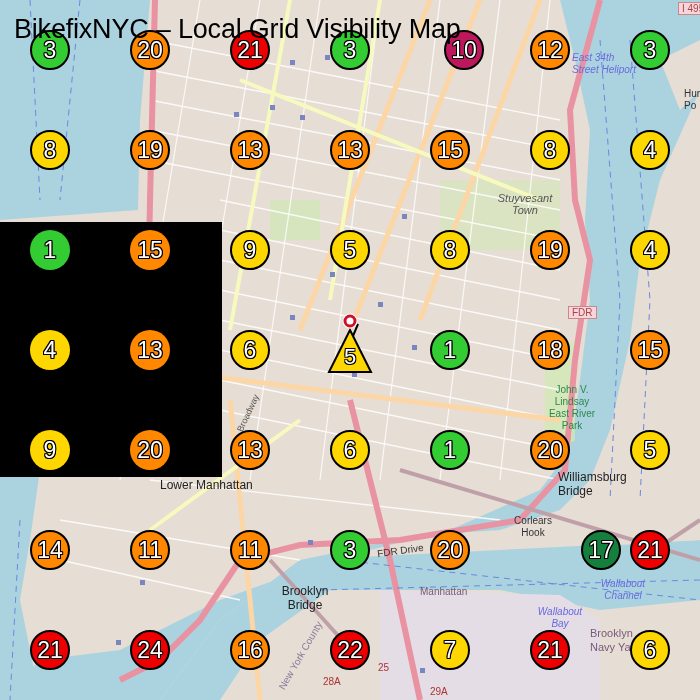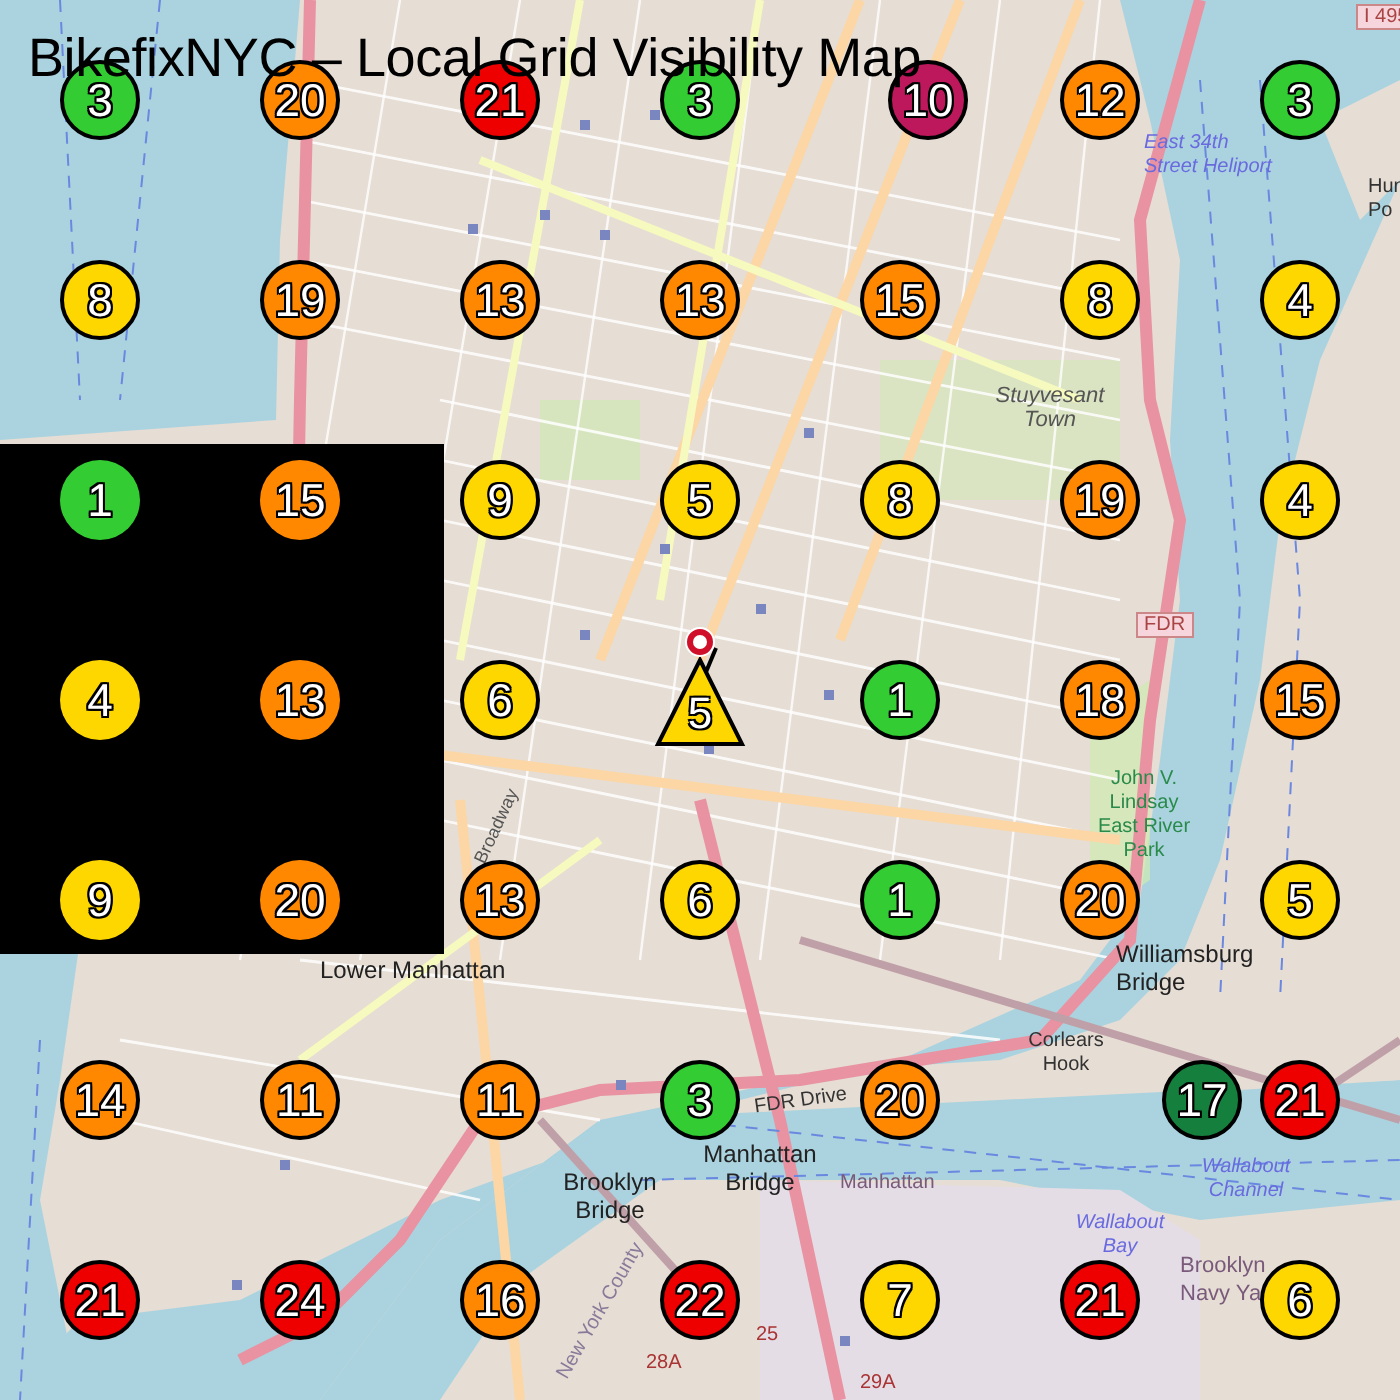--- a/index.html
+++ b/index.html
@@ -133,25 +133,24 @@
         <rect x="140" y="580" width="5" height="5"></rect>
       <rect x="116" y="640" width="5" height="5"></rect>
         <rect x="420" y="668" width="5" height="5"></rect>
       <rect x="235" y="36" width="5" height="5"></rect>
         <rect x="325" y="55" width="5" height="5"></rect>
     </g>
   </svg>
 
   <div class="label big" style="left:160px;top:478px;">Lower Manhattan</div>
   <div class="label big" style="left:558px;top:470px;width:80px;line-height:14px;white-space:normal;">Williamsburg Bridge</div>
-  <div class="label big" style="left:345px;top:570px;width:70px;line-height:14px;white-space:normal;text-align:center;">Manhattan Bridge</div>
   <div class="label big" style="left:275px;top:584px;width:60px;line-height:14px;white-space:normal;text-align:center;">Brooklyn Bridge</div>
   <div class="label" style="left:495px;top:192px;width:60px;line-height:12px;white-space:normal;text-align:center;font-style:italic;color:#555;">Stuyvesant Town</div>
   <div class="label park" style="left:548px;top:384px;width:48px;line-height:12px;white-space:normal;text-align:center;font-size:10px;">John V. Lindsay East River Park</div>
-  <div class="label water" style="left:572px;top:52px;width:70px;line-height:12px;white-space:normal;font-size:10px;margin-top:14px;">East 34th Street Heliport</div>
+  <div class="label water" style="left:572px;top:52px;width:70px;line-height:12px;white-space:normal;font-size:10px;">East 34th Street Heliport</div>
   <div class="label" style="left:508px;top:515px;width:50px;line-height:12px;white-space:normal;text-align:center;font-size:10px;">Corlears Hook</div>
   <div class="label water" style="left:598px;top:578px;width:50px;line-height:12px;white-space:normal;text-align:center;font-size:10px;">Wallabout Channel</div>
   <div class="label water" style="left:535px;top:606px;width:50px;line-height:12px;white-space:normal;text-align:center;font-size:10px;">Wallabout Bay</div>
   <div class="label" style="left:590px;top:626px;width:60px;line-height:14px;white-space:normal;font-size:11px;color:#7a5a7a;">Brooklyn Navy Yard</div>
   <div class="label" style="left:420px;top:586px;font-size:10px;color:#7a5a7a;text-align:right;">Manhattan</div>
   <div class="label" style="left:377px;top:545px;font-size:10px;color:#333;transform:rotate(-8deg);">FDR Drive</div>
   <div class="label" style="left:568px;top:306px;font-size:10px;background:#f6d6dc;border:1px solid #c88;padding:0 3px;color:#a44;">FDR</div>
   <div class="label" style="left:678px;top:2px;font-size:10px;background:#f6d6dc;border:1px solid #c88;padding:0 3px;color:#a44;">I 495</div>
   <div class="label" style="left:684px;top:88px;width:20px;line-height:12px;white-space:normal;font-size:10px;">Hun Po</div>
   <div class="label" style="left:228px;top:408px;font-size:9px;transform:rotate(-65deg);color:#555;">Broadway</div>

